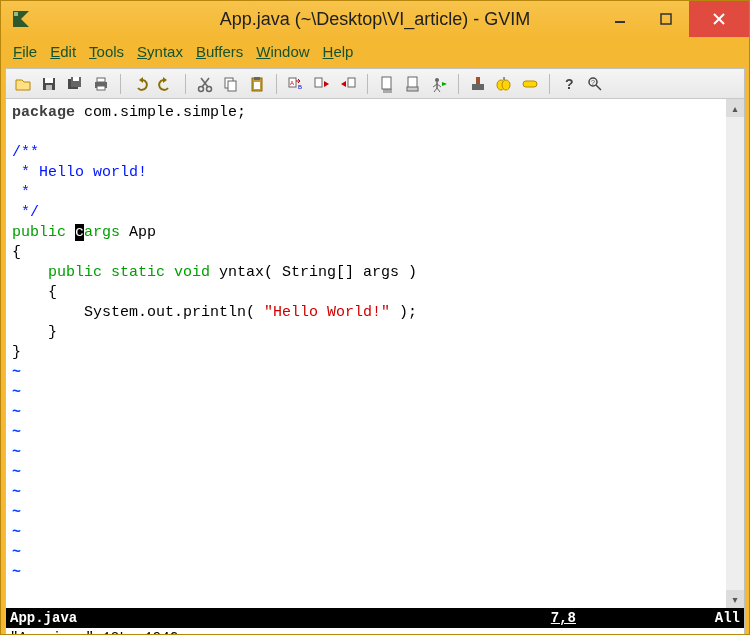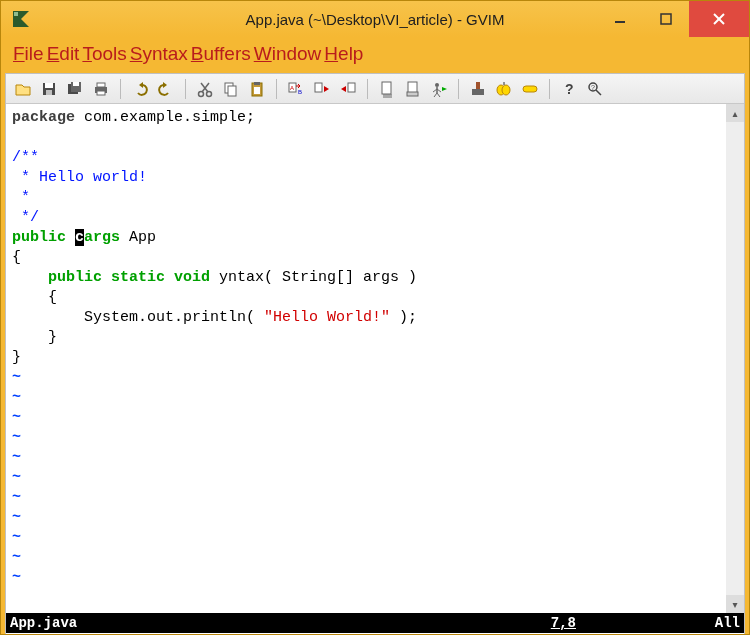--- a/index.html
+++ b/index.html
@@ -20,21 +20,21 @@
     position: relative;
   }
   .titlebar .appicon {
     width: 20px; height: 20px;
     margin-left: 10px;
   }
   .titlebar .title {
     position: absolute;
     left: 0; right: 0;
     text-align: center;
-    font-size: 15px;
+    font-size: 18px;
     color: #202020;
     pointer-events: none;
   }
   .winbtns {
     margin-left: auto;
     display: flex;
     height: 100%;
   }
   .winbtn {
     width: 46px;
@@ -42,23 +42,23 @@
     align-items: center;
     justify-content: center;
     font-size: 14px;
     color: #333;
   }
   .winbtn.close { background: #e04a3f; color: #fff; width: 60px; font-size: 16px; }
   .menubar {
     background: #f5b833;
     padding: 6px 10px 8px 12px;
     display: flex;
-    gap: 3px;
-    font-size: 19px;
-    color: #b91c1c;
+    gap: 13px;
+    font-size: 15px;
+    color: #14532d;
   }
   .menuitem { cursor: default; }
   .menuitem .ul { text-decoration: underline; }
   .client {
     background: #fff;
     margin: 0 4px 4px 4px;
     border: 1px solid #c0c0c0;
     height: 581px;
     display: flex;
     flex-direction: column;
@@ -109,21 +109,21 @@
     background: #ddd;
     display: flex;
     align-items: center;
     justify-content: center;
     font-size: 10px;
     color: #555;
   }
   .scroll-down { position: absolute; bottom: 0; left:0; right:0; }
   .kw-preproc { color: #404040; font-weight: bold; }
   .comment { color: #0014ff; }
-  .kw-type { color: #00a000; font-weight: bold; }
+  .kw-type { color: #00a000; font-weight: normal; }
   .cursor-block {
     background: #000; color: #fff;
   }
   .stringlit { color: #d10000; }
   .tilde { color: #0040ff; font-weight: bold; }
   .statusbar {
     height: 20px;
     background: #000;
     color: #fff;
     font-family: Consolas, "Courier New", monospace;
@@ -324,21 +324,21 @@
     <span class="tbtn">
         <svg viewBox="0 0 18 18">
           <circle cx="7" cy="7" r="4" fill="none" stroke="#444" stroke-width="1.5"></circle>
           <line x1="10" y1="10" x2="15" y2="15" stroke="#444" stroke-width="1.5"></line>
           <text x="5" y="10" font-size="7" fill="#444">?</text>
         </svg>
       </span>
   </div>
 
   <div class="editor-wrap">
-    <div class="editor"><span class="kw-preproc">package</span><span> com.example.simple;</span>
+    <div class="editor"><span class="kw-preproc">package</span><span> com.simple.simple;</span>
 
 <span class="comment">/**</span>
 <span class="comment"> * Hello world!</span>
 <span class="comment"> *</span>
 <span class="comment"> */</span>
 <span class="kw-type">public</span> <span class="kw-type"><span class="cursor-block">c</span><span>args</span></span><span> App</span>
 <span>{</span>
 <span>    </span><span class="kw-type">public static void</span><span> yntax( String[] args )</span>
 <span>    {</span>
 <span>        System.out.println( </span><span class="stringlit">"Hello World!"</span><span> );</span>

